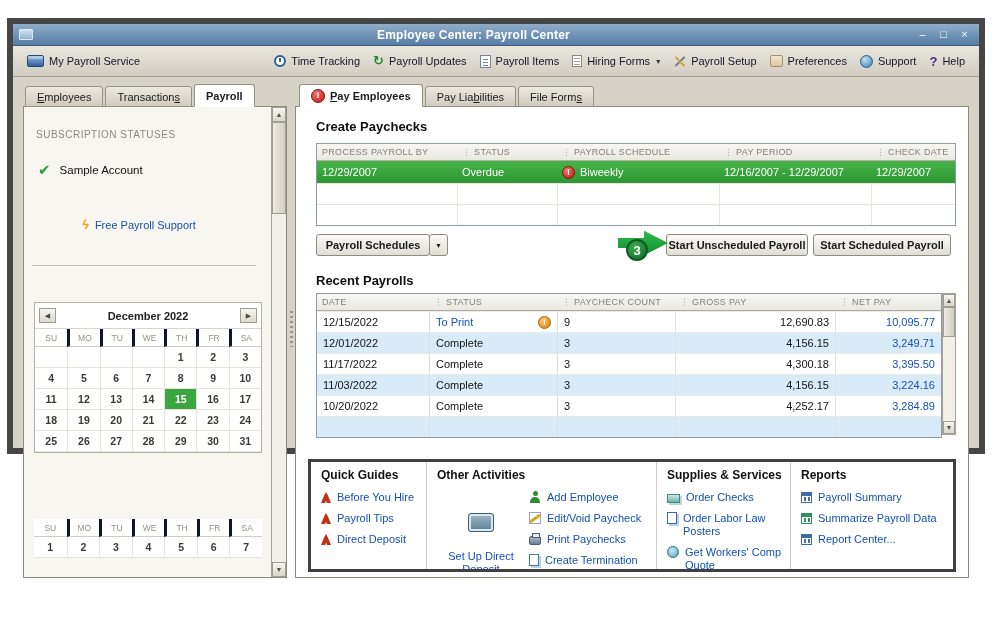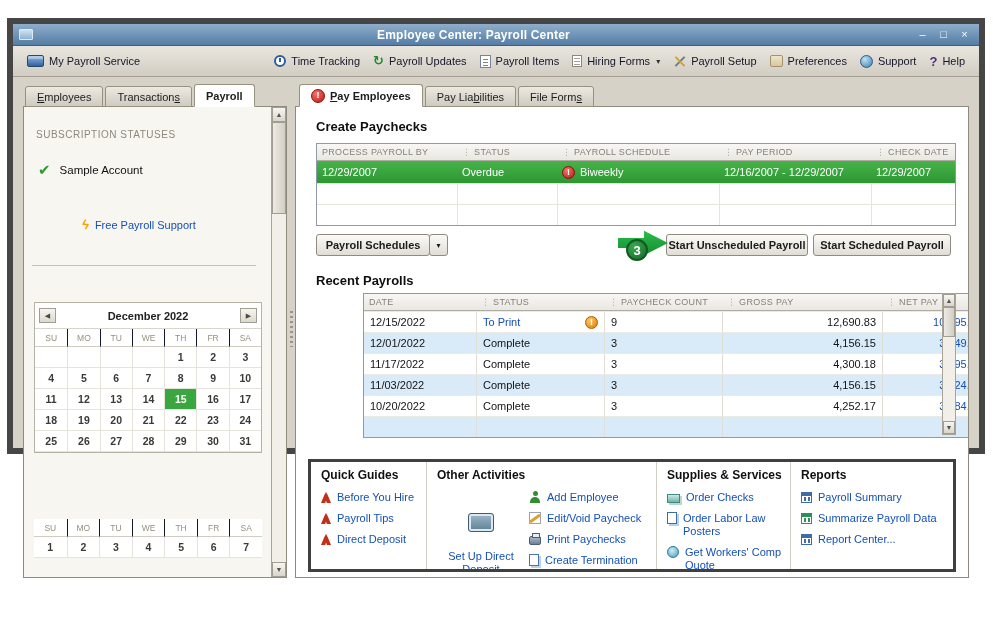--- a/index.html
+++ b/index.html
@@ -59,21 +59,21 @@
   .ic-bolt{color:#f2a50a;font-weight:bold;font-size:13px;transform:rotate(8deg);}
   .side-div{position:absolute;left:8px;width:224px;top:158px;border-top:1px solid #c6c2b6;}
 
   
   .cal{position:absolute;left:10px;width:228px;background:#fff;border:1px solid #b7b2a6;}
   .cal-dec{top:195px;}
   .cal-head{height:26px;display:flex;align-items:center;padding:0 4px;border-bottom:1px solid #d8d5cc;}
   .cal-nav{width:17px;height:15px;border:1px solid #a39e92;background:linear-gradient(#f6f5f1,#ddd9cf);font-size:7px;color:#4c4a43;display:flex;align-items:center;justify-content:center;cursor:default;}
   .cal-title{flex:1;text-align:center;font-size:11px;font-weight:bold;color:#222;}
   .cal-days,.cal-week{display:grid;grid-template-columns:repeat(7,1fr);}
-  .cal-days span{height:18px;font-size:8.5px;color:#94907f;display:flex;align-items:center;justify-content:center;border-left:1px solid #0f172a;border-bottom:1px solid #cfccc2;}
+  .cal-days span{height:18px;font-size:8.5px;color:#94907f;display:flex;align-items:center;justify-content:center;border-left:3px solid #0f172a;border-bottom:1px solid #cfccc2;}
   .cal-days span:first-child{border-left:none;}
   .cal-week span{height:21px;font-size:10.5px;font-weight:bold;color:#3a3a36;display:flex;align-items:center;justify-content:center;border-left:1px solid #e6e3da;border-bottom:1px solid #e6e3da;cursor:default;}
   .cal-week span:first-child{border-left:none;}
   .cal-week span.sel{background:#3aa63f;color:#fff;}
   .cal-jan{top:412px;background:transparent;border:none;}
   .cal-jan .cal-title{margin-bottom:16px;}
   .cal-jan .cal-days span{background:#fff;}
   .cal-jan .cal-week span{background:#fff;}
 
   
@@ -111,21 +111,21 @@
 
   .btn{position:absolute;height:22px;display:inline-flex;align-items:center;justify-content:center;background:linear-gradient(#fbfaf8,#e0ddd5);border:1px solid #8f8b80;border-radius:3px;font-size:11px;font-weight:bold;color:#1c1c1c;padding:0 10px;cursor:default;white-space:nowrap;}
   .btn-ps{left:20px;top:127px;width:114px;}
   .btn-dd{left:133px;top:127px;width:19px;padding:0;font-size:8px;}
   .btn-su{left:370px;top:127px;width:142px;}
   .btn-ss{left:517px;top:127px;width:138px;}
 
   .annot-arrow{position:absolute;left:322px;top:122px;width:50px;height:28px;background:linear-gradient(#2fbf4e,#128a2e);clip-path:polygon(0 32%,52% 32%,52% 6%,100% 50%,52% 94%,52% 68%,0 68%);filter:drop-shadow(0 1px 1px rgba(0,0,0,.45));z-index:5;}
   .annot-badge{position:absolute;left:330px;top:132px;width:22px;height:22px;border-radius:50%;background:radial-gradient(circle at 35% 30%,#3ba84d,#156b2a);border:2px solid #0e5a22;color:#fff;font-weight:bold;font-size:13px;display:flex;align-items:center;justify-content:center;z-index:6;}
 
-  .tbl2{left:20px;top:186px;width:626px;margin-left:47px;}
+  .tbl2{left:20px;top:186px;width:626px;}
   .t2row{display:grid;height:21px;align-items:center;font-size:11px;color:#141414;border-top:1px solid #eceae4;}
   .t2row .cell{padding:0 6px;height:100%;display:flex;align-items:center;border-left:1px solid #e0ded7;white-space:nowrap;overflow:hidden;}
   .t2row .cell:first-child{border-left:none;}
   .t2row.blue{background:#d9eaf8;}
   .cell.status-link{color:#1550b5;justify-content:space-between;}
   .cell.num{justify-content:flex-end;}
   .cell.net{justify-content:flex-end;color:#1550b5;}
   .sb-recent{left:646px;top:186px;width:14px;height:142px;border:1px solid #a9a49a;}
   .sb-recent .sb-btn{height:13px;}
   .sb-recent .sb-thumb{top:13px;height:30px;}

